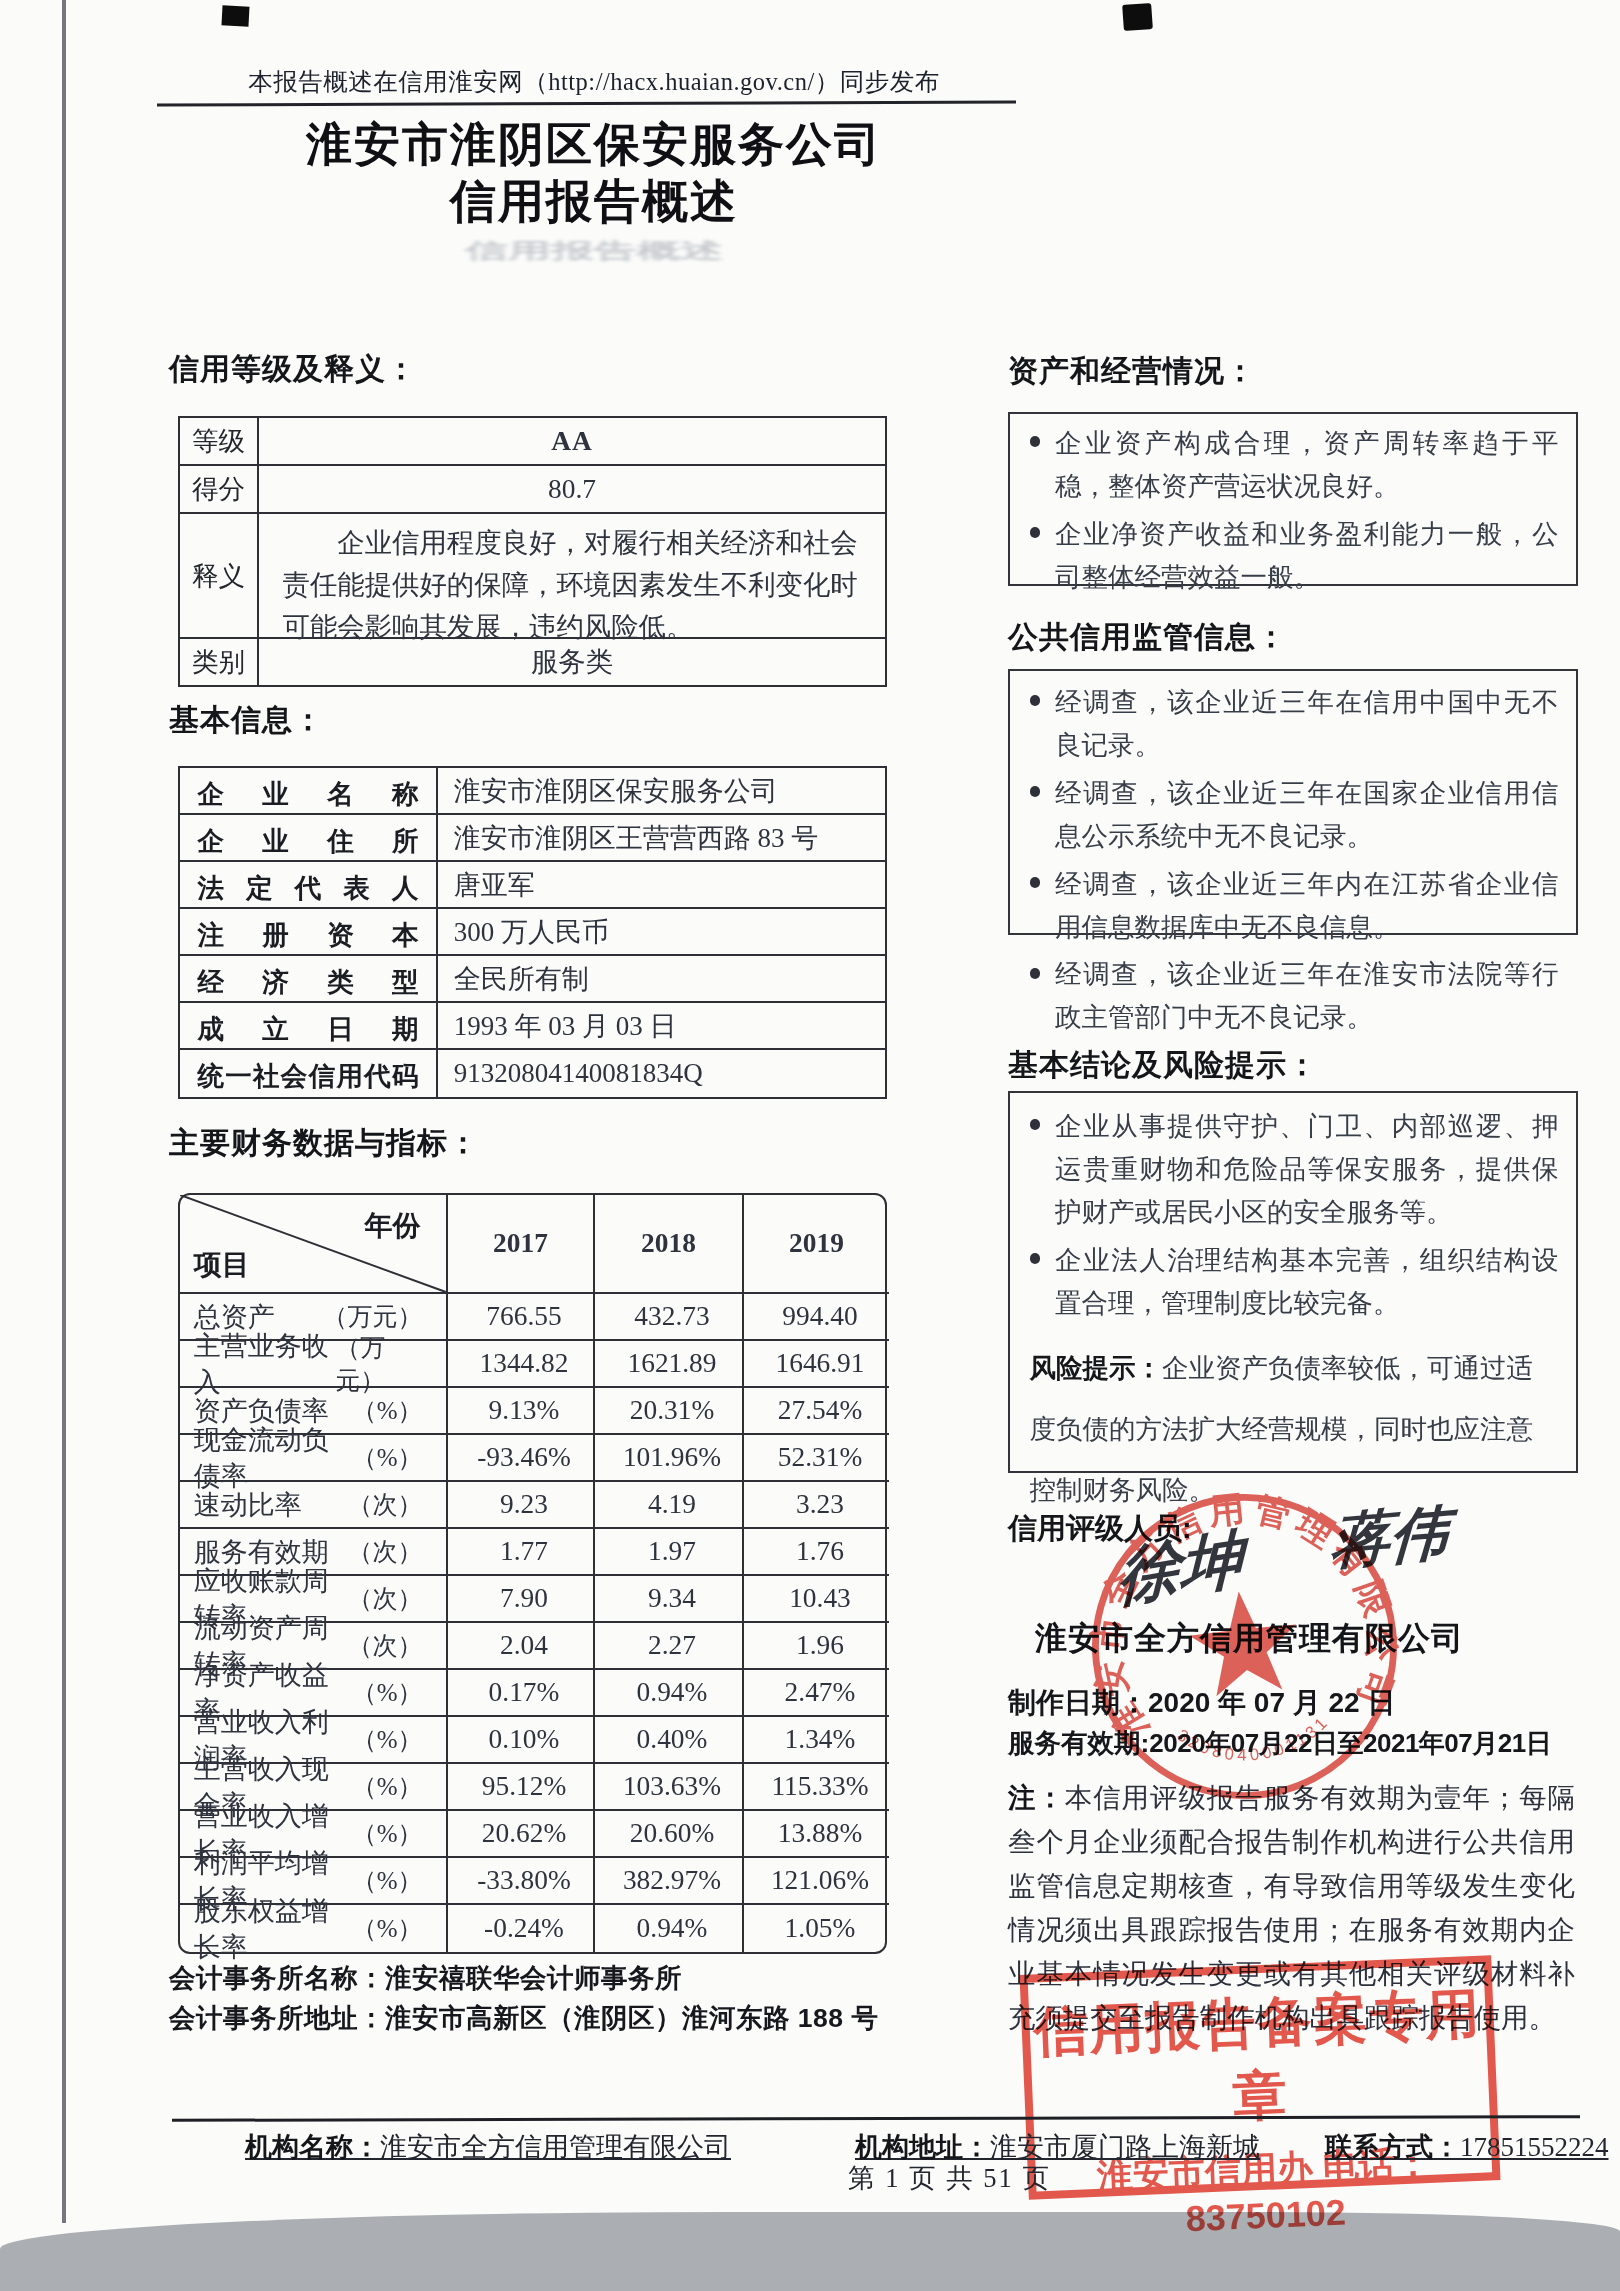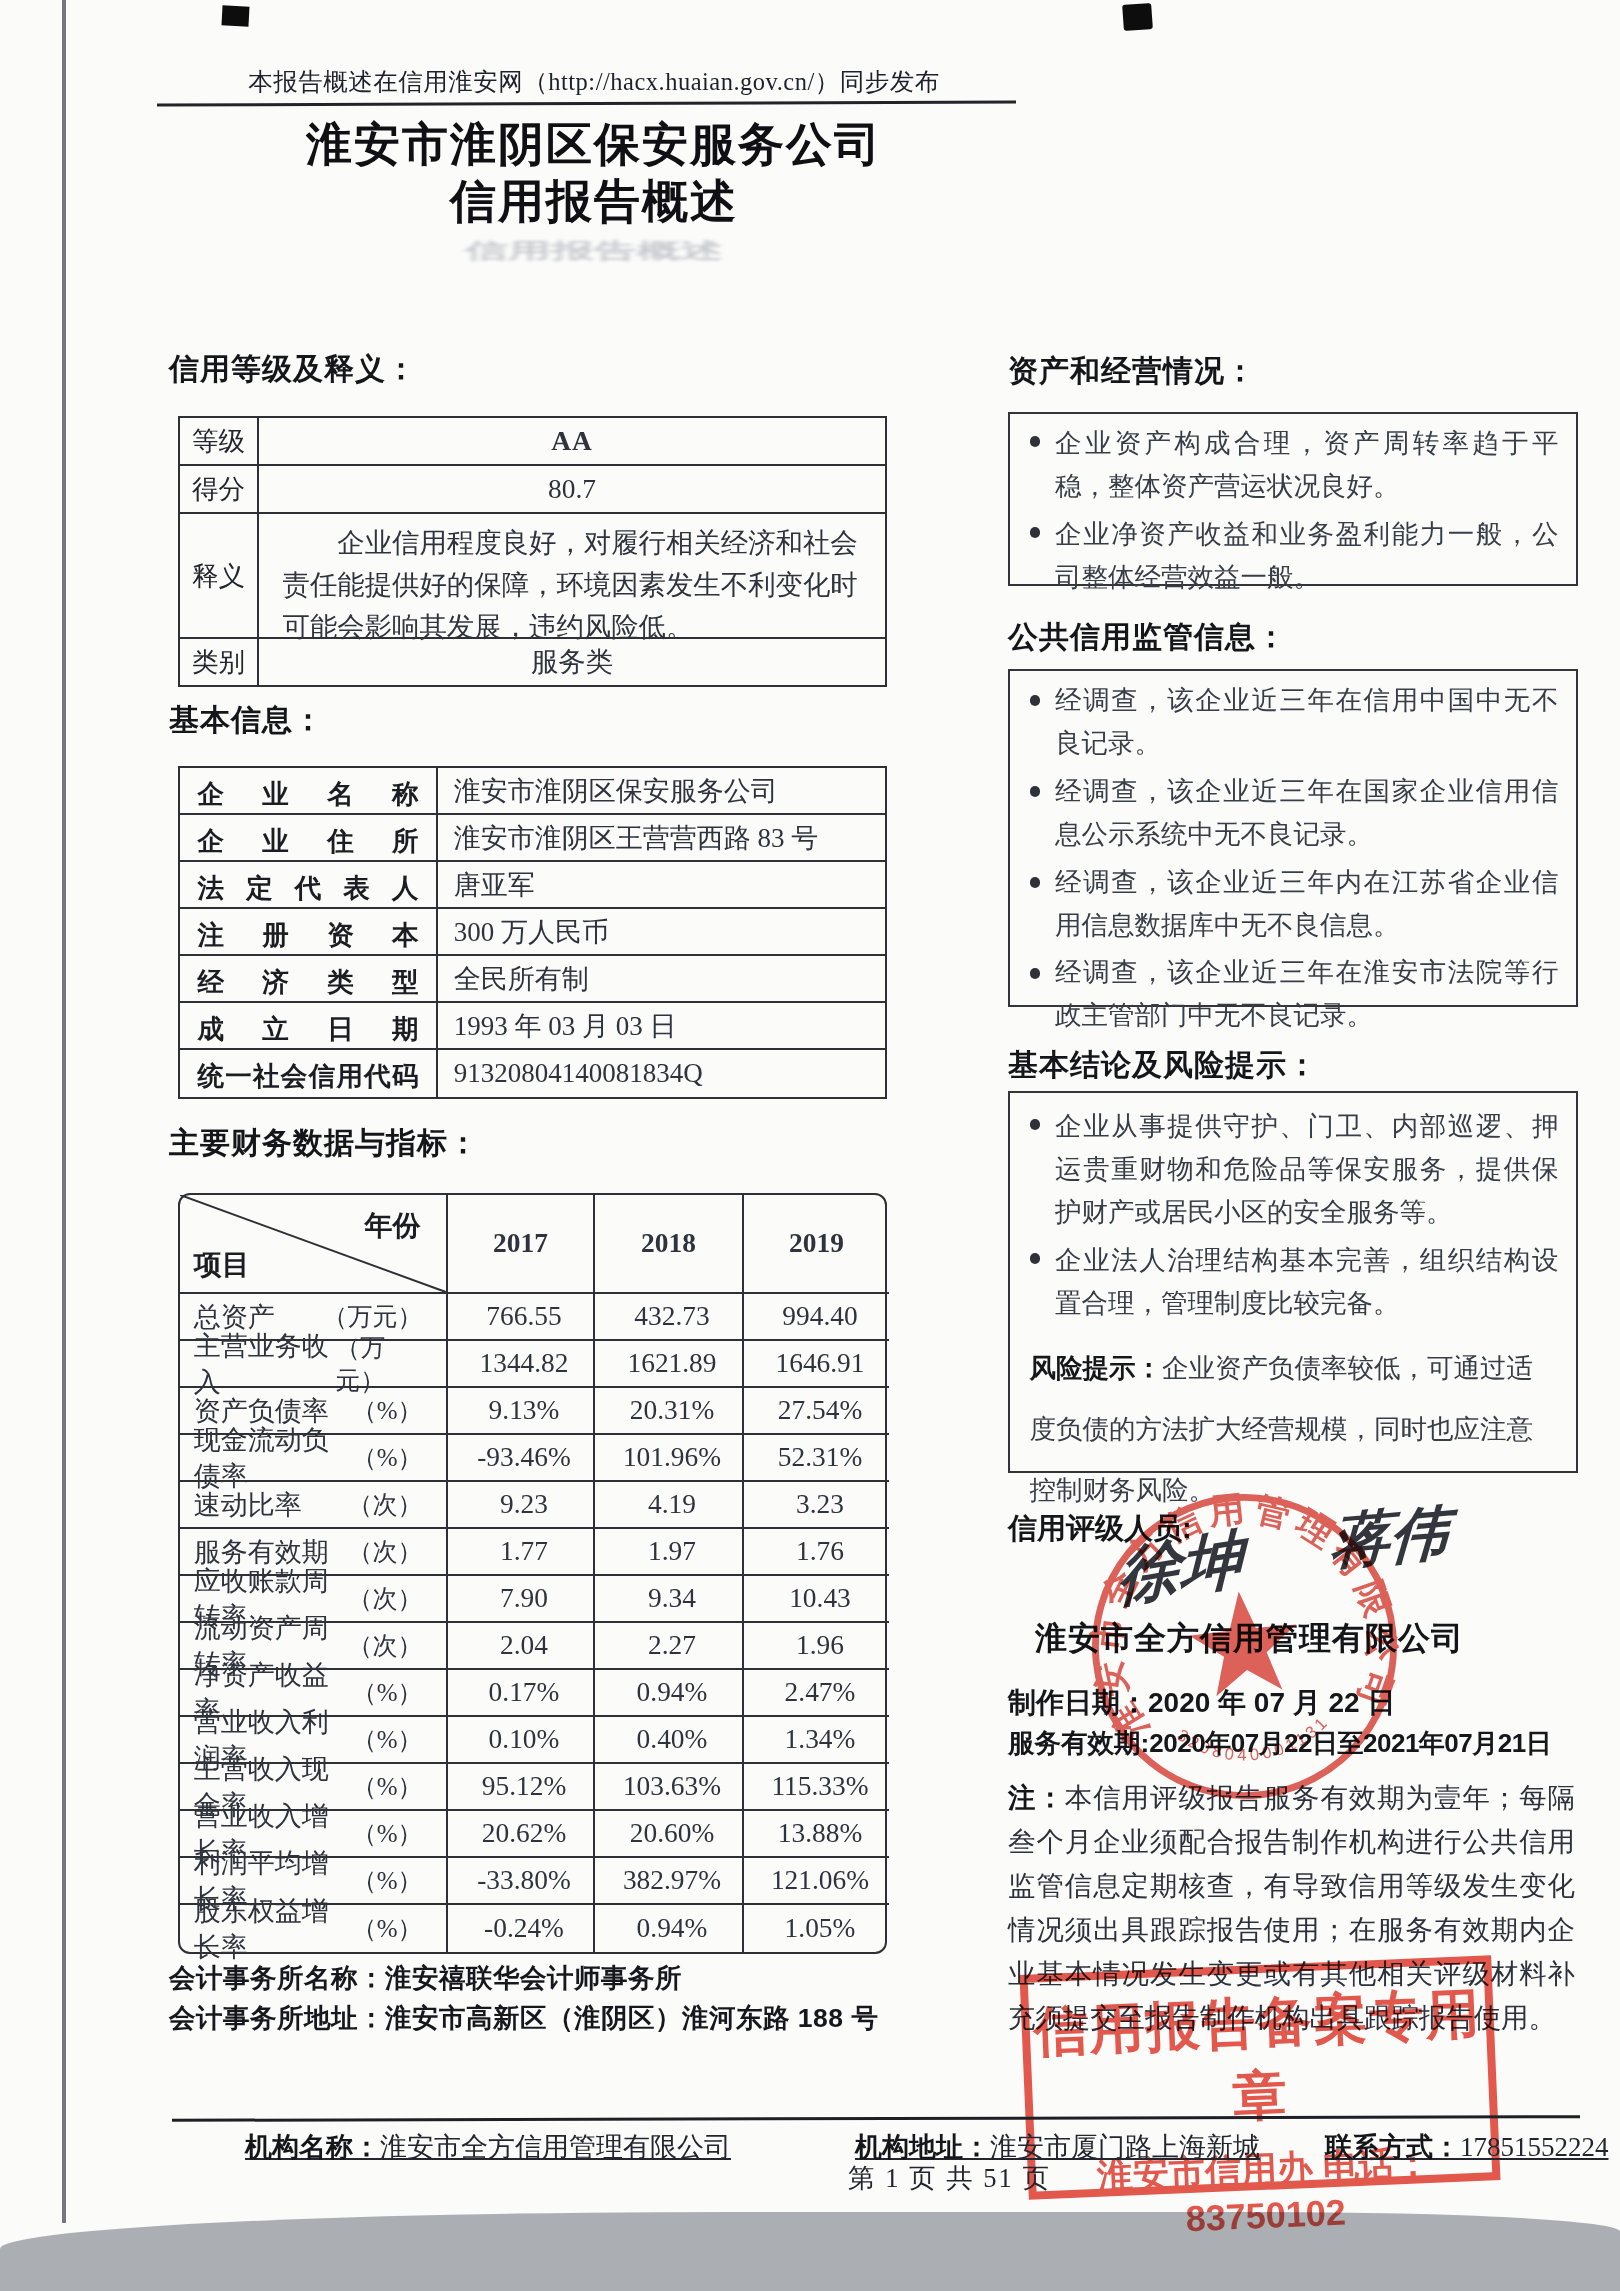--- a/index.html
+++ b/index.html
@@ -310,21 +310,21 @@
         <span class="dot"></span>
         <span class="bt">企业资产构成合理，资产周转率趋于平稳，整体资产营运状况良好。</span>
       </div>
     <div class="li">
         <span class="dot"></span>
         <span class="bt">企业净资产收益和业务盈利能力一般，公司整体经营效益一般。</span>
       </div>
   </div>
 
   <div class="sec-h" style="left:1008px;top:617px;">公共信用监管信息：</div>
-  <div class="box" style="top:669px;height:338px;padding:9.8px 17.6px 0 19.6px;font-family:Liberation Mono, monospace;">
+  <div class="box" style="top:669px;height:266px;padding:9.8px 17.6px 0 19.6px;">
     <div class="li">
         <span class="dot"></span>
         <span class="bt">经调查，该企业近三年在信用中国中无不良记录。</span>
       </div>
     <div class="li">
         <span class="dot"></span>
         <span class="bt">经调查，该企业近三年在国家企业信用信息公示系统中无不良记录。</span>
       </div>
     <div class="li">
         <span class="dot"></span>

